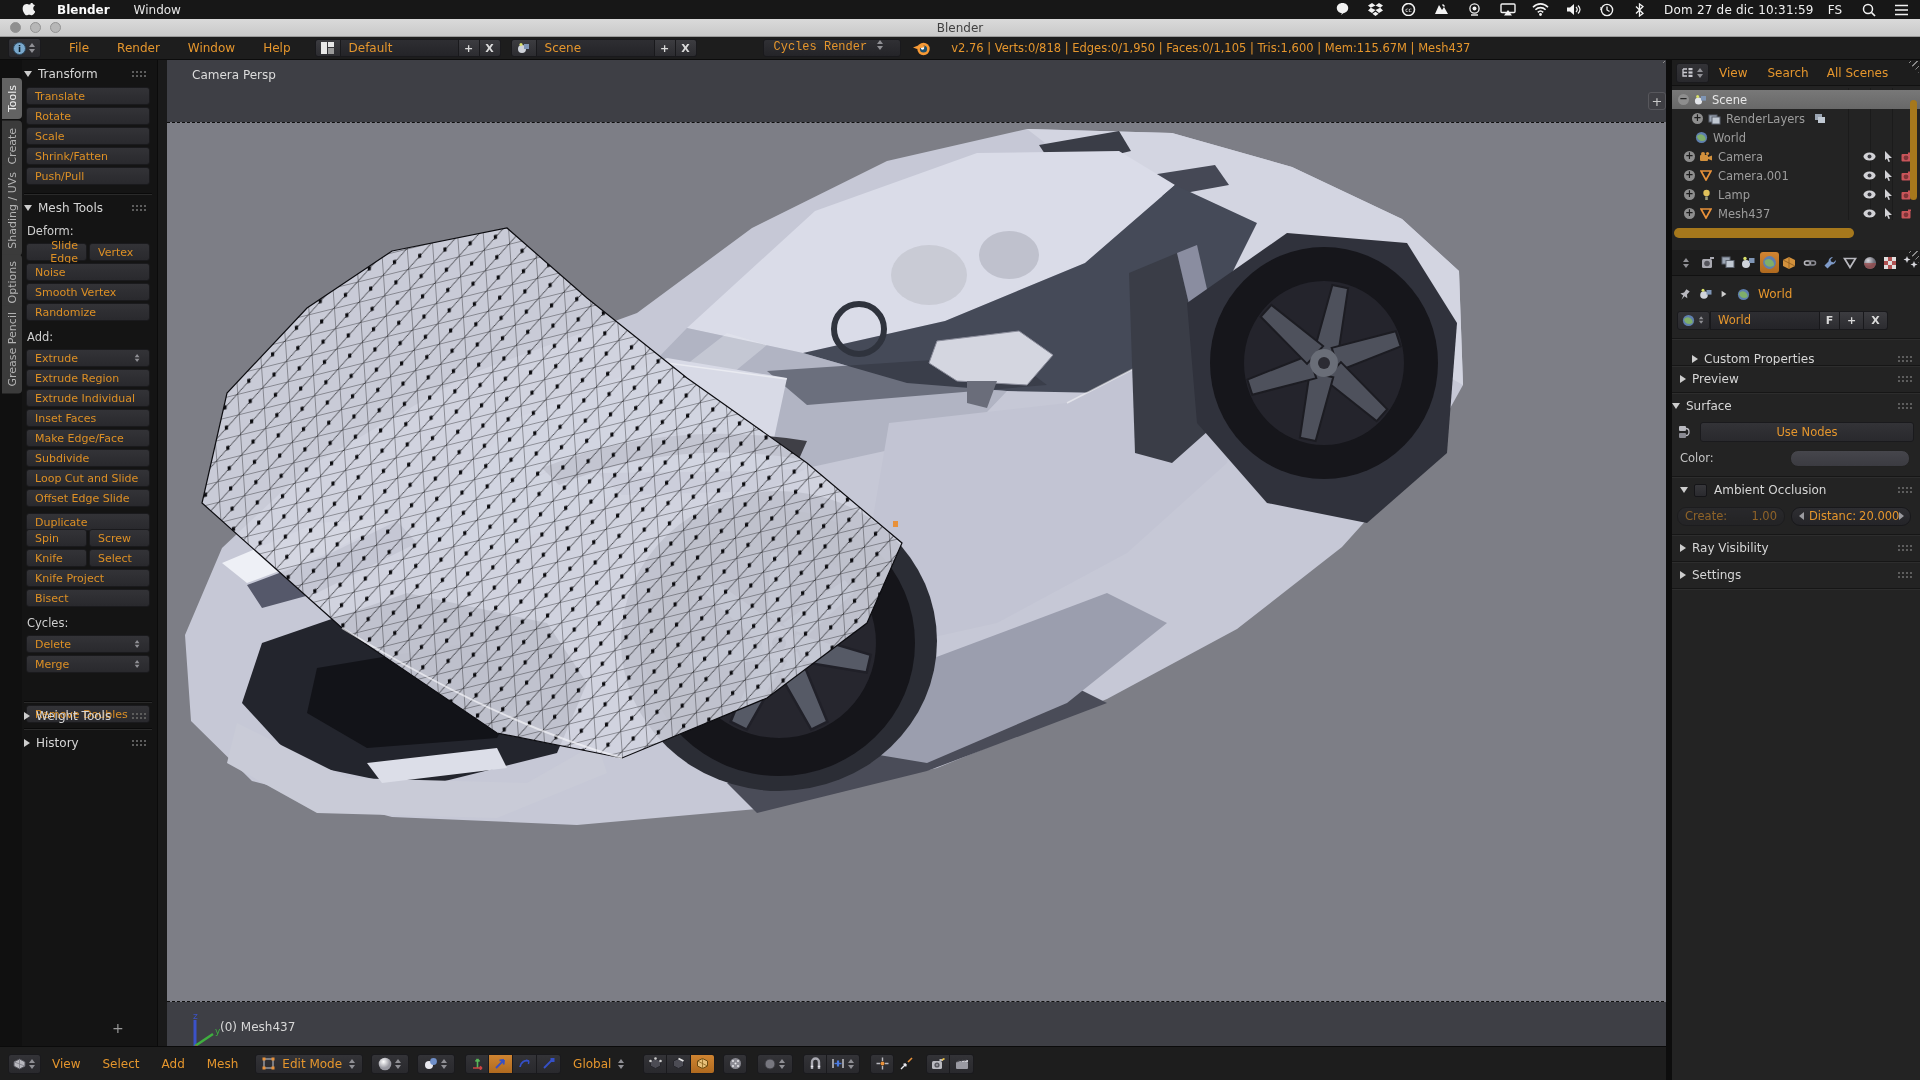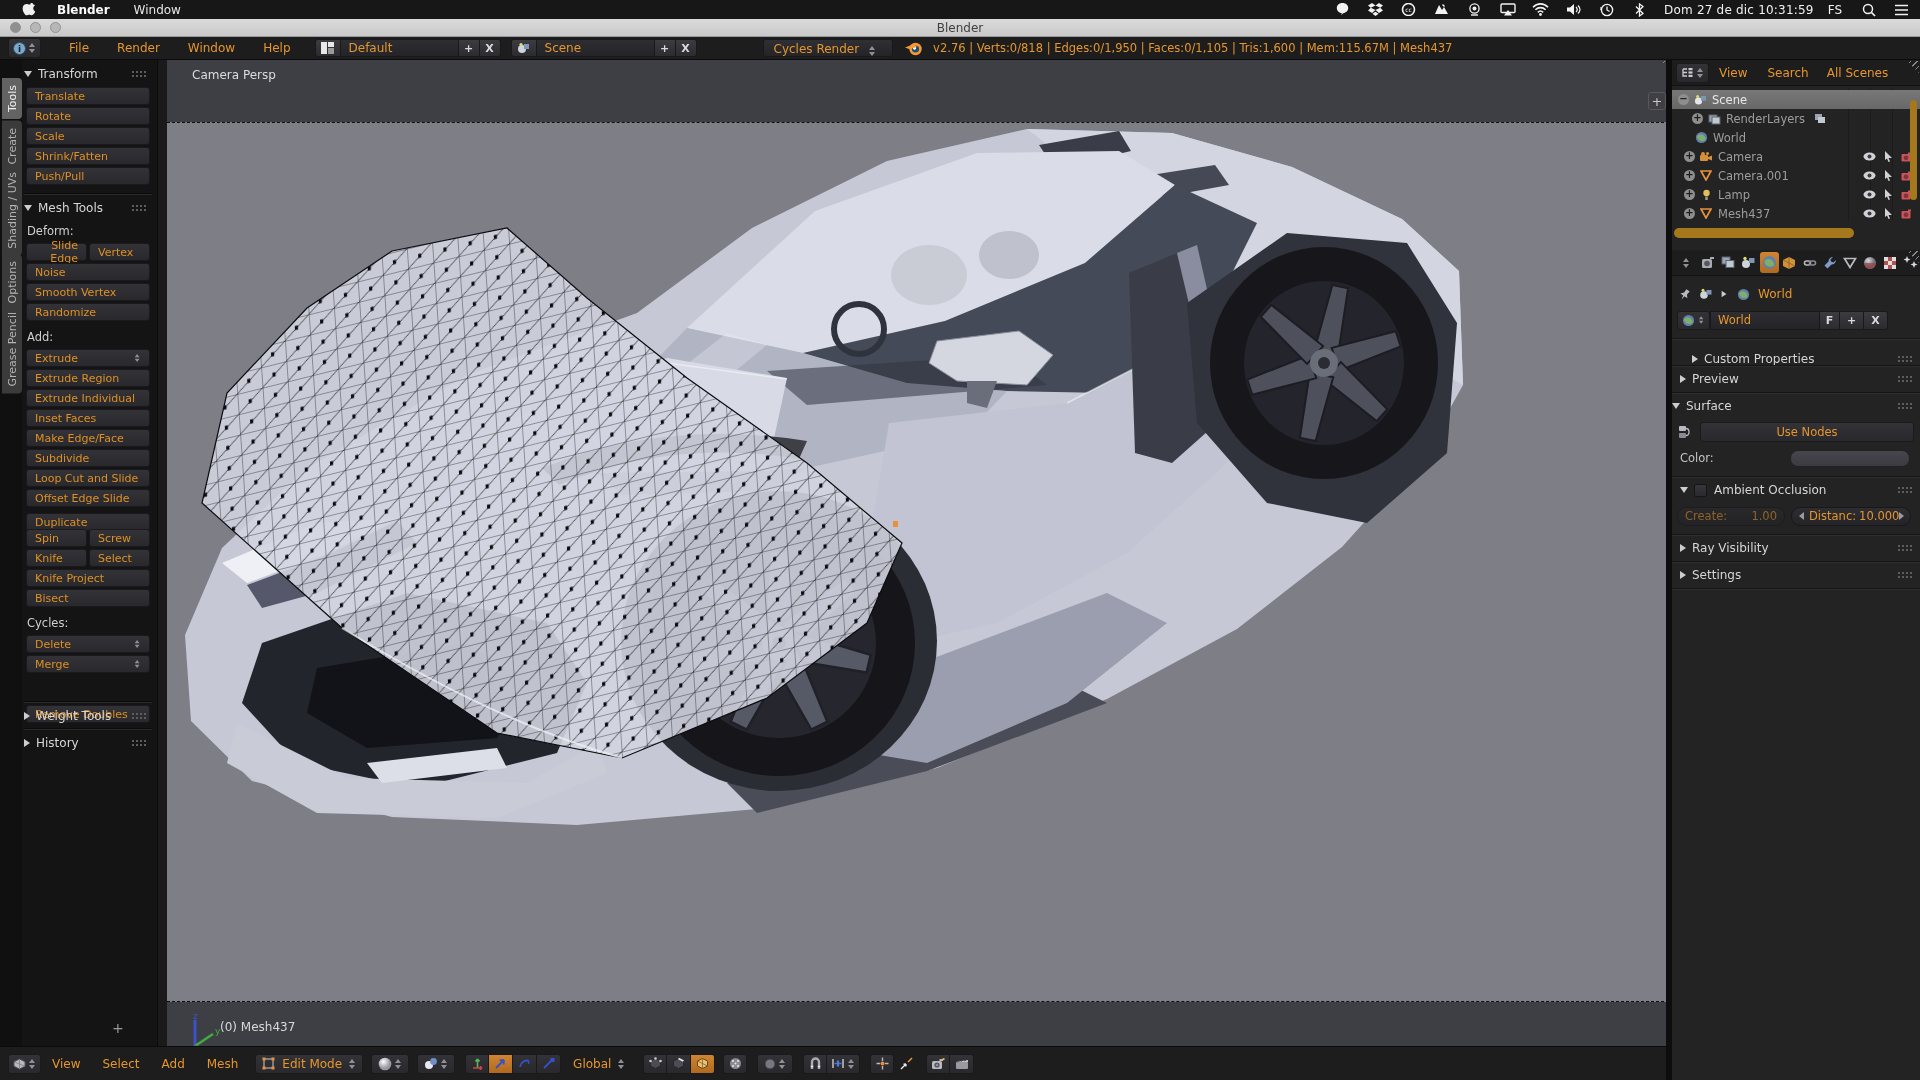--- a/index.html
+++ b/index.html
@@ -33,22 +33,22 @@
   .hmenu { color:#e5962d; margin-right:0; padding:0 14px; }
   .selgroup { display:flex; align-items:center; height:18px; margin-left:10px; }
   .selicon { width:26px; height:18px; background:linear-gradient(#3c3c40,#2c2c30);
     border:1px solid #19191c; border-radius:3px 0 0 3px; display:flex; align-items:center; justify-content:center; }
   .selfield { height:18px; background:linear-gradient(#2e2e32,#242428); border:1px solid #19191c;
     border-left:none; display:flex; align-items:center; padding:0 8px; color:#e5962d; }
   .selbtn { width:21px; height:18px; background:linear-gradient(#3c3c40,#2c2c30); border:1px solid #19191c;
     border-left:none; color:#d9d9d9; display:flex; align-items:center; justify-content:center; font-size:11px; font-weight:bold; }
   .selbtn:last-child { border-radius:0 3px 3px 0; }
   .engine { height:18px; margin-left:66px; background:linear-gradient(#303034,#242428);
-    border:1px solid #19191c; border-radius:3px; color:#e5962d; display:flex; align-items:flex-end; padding:0 16px 0 10px; position:relative; }
-  #stats { color:#e5962d; font-size:11.5px; margin-left:10px; }
+    border:1px solid #19191c; border-radius:3px; color:#e5962d; display:flex; align-items:flex-start; padding:0 16px 0 10px; position:relative;font-family:Liberation Mono, monospace; }
+  #stats { color:#e5962d; font-size:11.5px; margin-left:20px; }
 
   .ddarr { display:inline-block; width:7px; height:10px; position:relative; }
   .ddarr::before, .ddarr::after { content:""; position:absolute; left:0; border-left:3.5px solid transparent; border-right:3.5px solid transparent; }
   .ddarr::before { top:0; border-bottom:4px solid #909095; }
   .ddarr::after { bottom:0; border-top:4px solid #909095; }
 
   
   #toolshelf { left:0; top:60px; width:158px; height:986px; background:#141414; border-right:1px solid #0b0b0b; }
   .vtabs { position:absolute; left:0; top:0; width:22px; height:100%; background:#101010; }
   .vtab { position:absolute; left:2px; width:20px; background:#3b3b3b; color:#b4b4b4;
@@ -1021,21 +1021,21 @@
         <span class="grip pgrip"></span>
       </div>
       <div class="prow" style="top:256px;height:20px;padding-left:5px">
         <span class="pfield" style="width:108px;opacity:.55;border-radius:9px">
           <span>Create:</span>
           <span style="margin-left:auto">1.00</span>
         </span>
         <span class="pfield" style="width:120px;margin-left:6px;border-radius:9px">
           <span class="num-l"></span>
           <span style="margin:0 3px 0 5px">Distanc:</span>
-          <span>10.000</span>
+          <span>20.000</span>
           <span class="num-r" style="margin-left:auto"></span>
         </span>
       </div>
       <div class="pseph" style="top:284px"></div>
       <div class="prow" style="top:289px;height:18px;padding-left:8px">
         <span class="disc-closed"></span>
         <span class="ppanel-title">Ray Visibility</span>
         <span class="grip pgrip"></span>
       </div>
       <div class="pseph" style="top:311px"></div>

